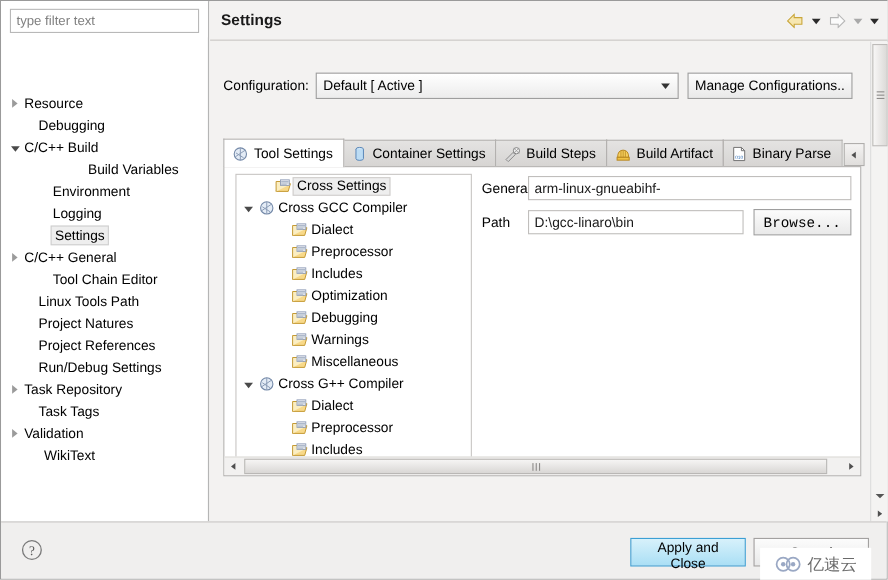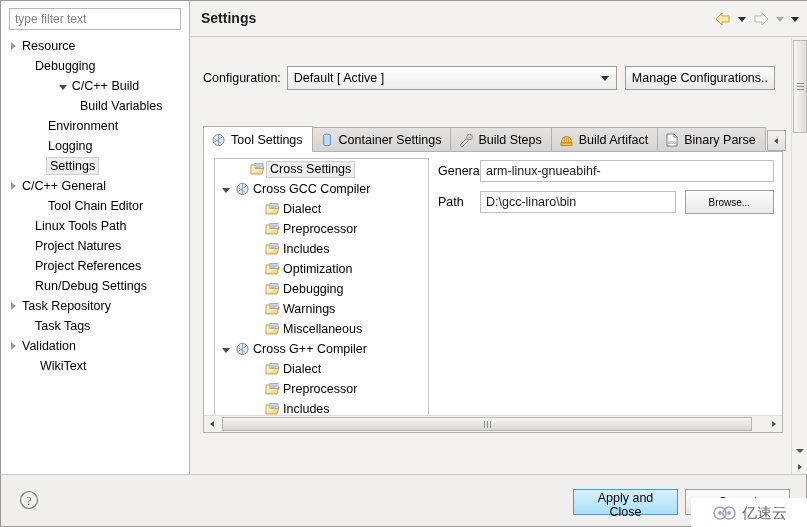--- a/index.html
+++ b/index.html
@@ -250,22 +250,22 @@
     outline: none;
     color: #1a1a1a;
   }
   #prefix-input { width: 307px; }
   #path-input { width: 202px; }
   #browse-btn {
     margin-left: 9px;
     width: 92px; height: 24px;
     border: 1px solid #9e9e9e;
     background: linear-gradient(#fcfcfc, #e9e9e9);
-    font-family: Liberation Sans, sans-serif;
-    font-size: 10px;
+    font-family: Liberation Mono, monospace;
+    font-size: 13px;
     cursor: default;
   }
 
   
   #hscroll {
     position: absolute; left: 0; bottom: 0;
     width: 578px; height: 17px;
     background: #f2f1f0;
     border-top: 1px solid #dedcda;
     display: flex; align-items: center;
@@ -350,50 +350,50 @@
     width: 105px; height: 26px;
     background: linear-gradient(#fcfcfc, #e9e9e9);
     border: 1px solid #a3a1a0;
     font-family: "Liberation Sans", sans-serif;
     font-size: 12.5px;
     color: #000;
     cursor: default;
   }
   #watermark {
     position: absolute; left: 690px; top: 497px;
-    width: 117px; height: 30px;
+    width: 101px; height: 30px;
     background: #ffffff;
     display: flex; align-items: center; justify-content: center;
     gap: 4px;
   }
   #watermark .wm-text {
     font-size: 15px; color: #6a6a6a; letter-spacing: 0px;
   }
 </style>
 </head>
 <body>
 
 <div id="root">
 
   <div id="sidebar">
     <div id="filter-wrap">
       <input id="filter-input" type="text" placeholder="type filter text" style="">
     </div>
     <div id="tree">
-        <div class="tnode" style="padding-left: 6px;">
+        <div class="tnode" style="padding-left: 6px; margin-top: 48px;">
           <span class="arrow">
             <i class="arrow-collapsed"></i>
           </span>
           <span class="tlabel">Resource</span>
         </div>
         <div class="tnode" style="padding-left: 19px;">
           <span class="arrow"></span>
           <span class="tlabel">Debugging</span>
         </div>
-        <div class="tnode" style="padding-left: 6px; justify-content: center;">
+        <div class="tnode" style="padding-left: 6px;">
           <span class="arrow">
             <i class="arrow-expanded"></i>
           </span>
           <span class="tlabel">C/C++ Build</span>
         </div>
         <div class="tnode" style="padding-left: 32px; margin-left: 32px;">
           <span class="arrow"></span>
           <span class="tlabel">Build Variables</span>
         </div>
         <div class="tnode" style="padding-left: 32px;">

